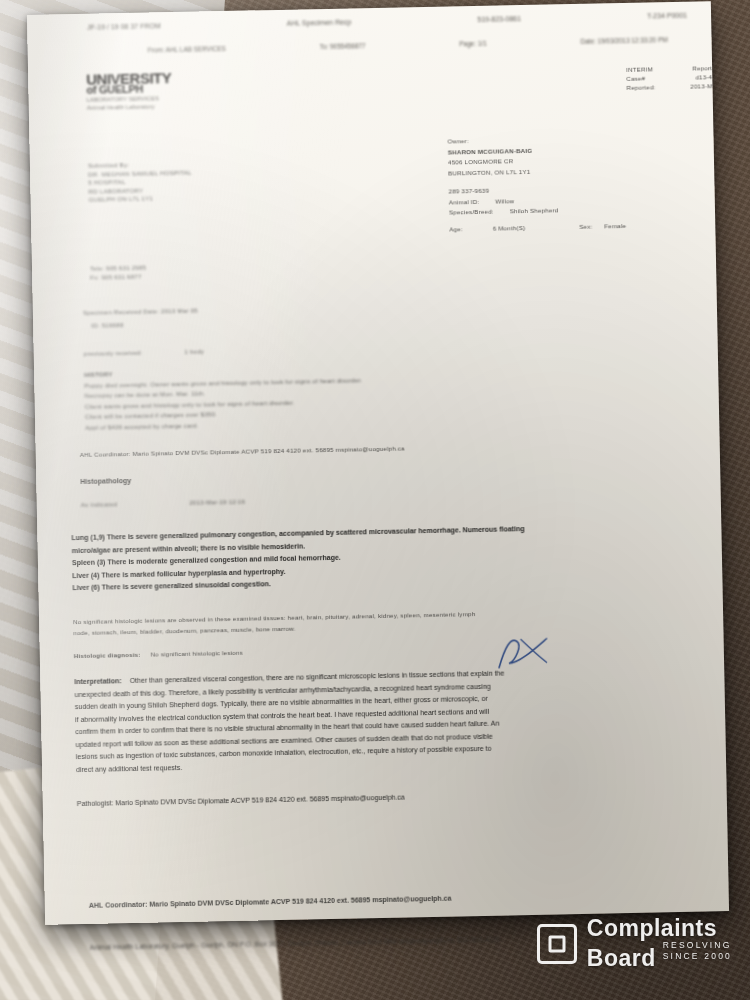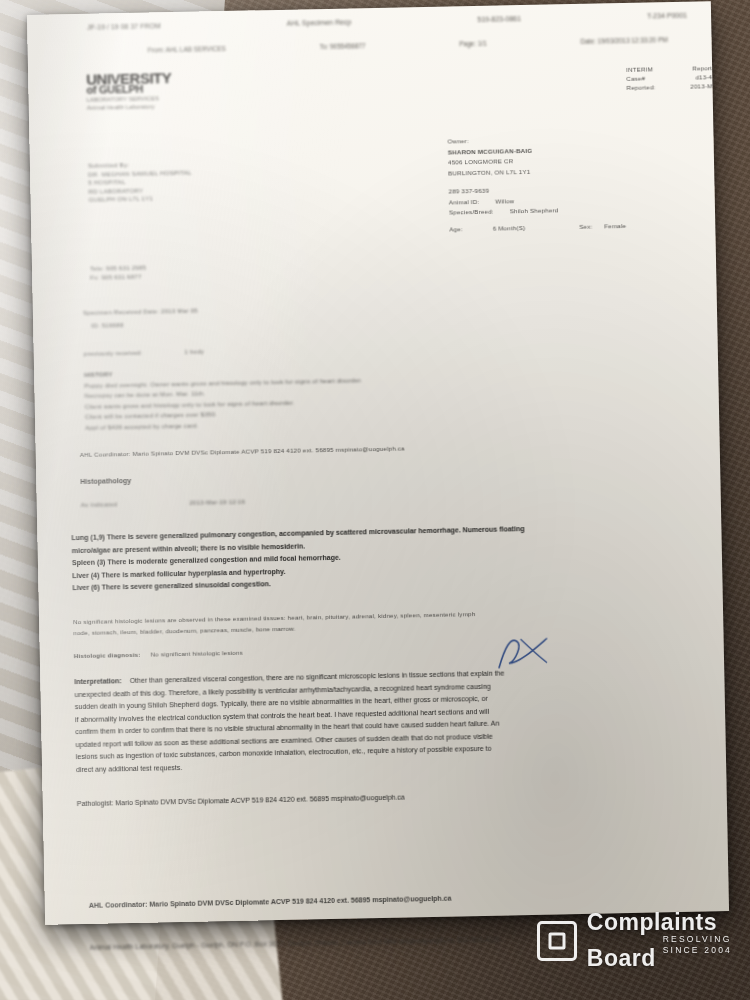--- a/index.html
+++ b/index.html
@@ -267,20 +267,20 @@
   </div>
 
   <div id="wm">
     <div class="sq"></div>
     <div class="col">
       <div class="row">
         <span class="t1">Complaints</span>
       </div>
       <div class="row">
         <span class="t2">Board</span>
-        <span class="col" style="margin-bottom:14px">
+        <span class="col" style="margin-bottom:8px">
           <span class="side">RESOLVING</span>
-          <span class="side">SINCE 2004</span>
+          <span class="side">SINCE 2000</span>
         </span>
       </div>
     </div>
   </div>
 </div>
 
 </body></html>

